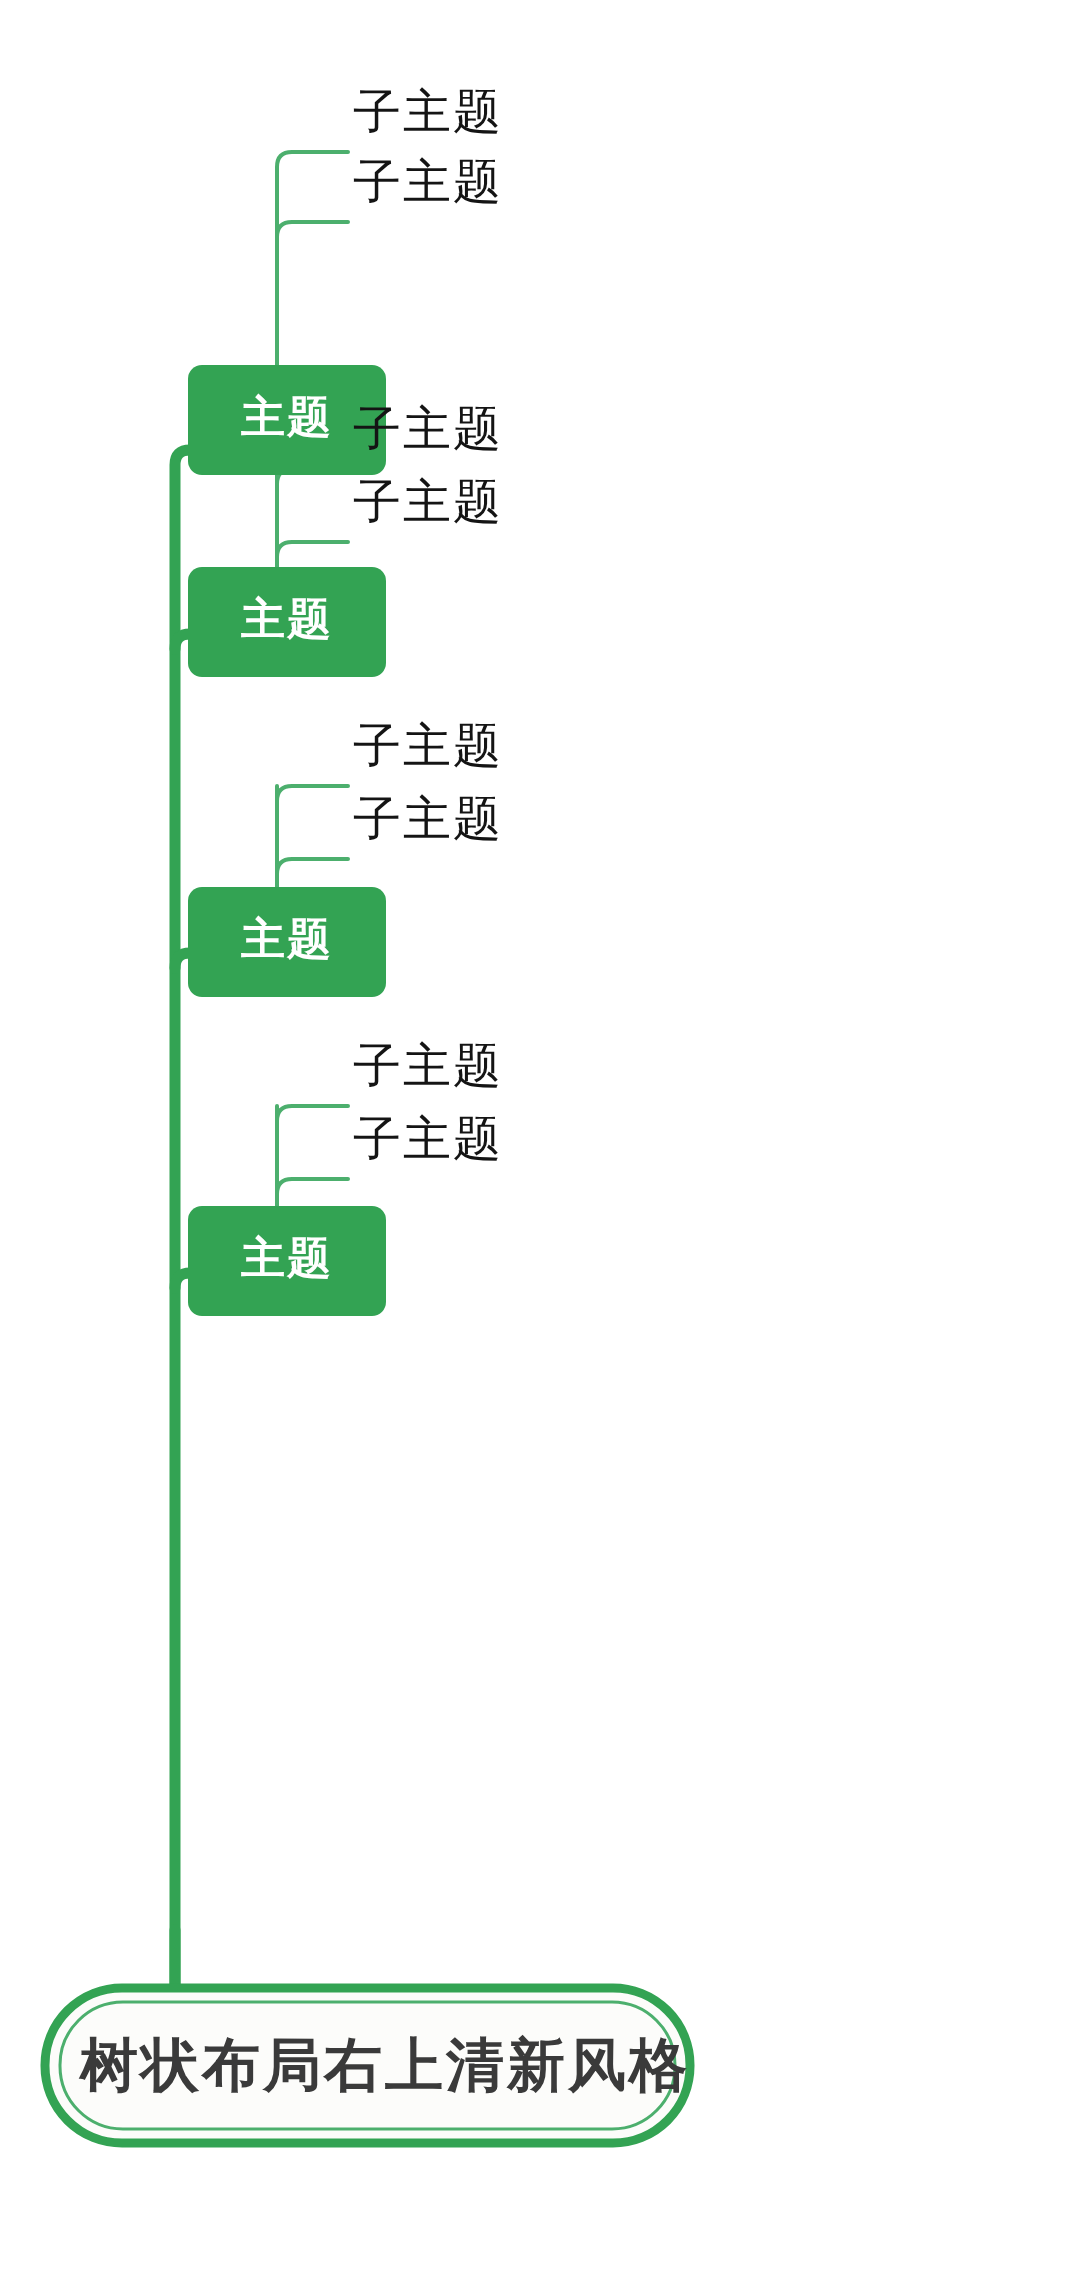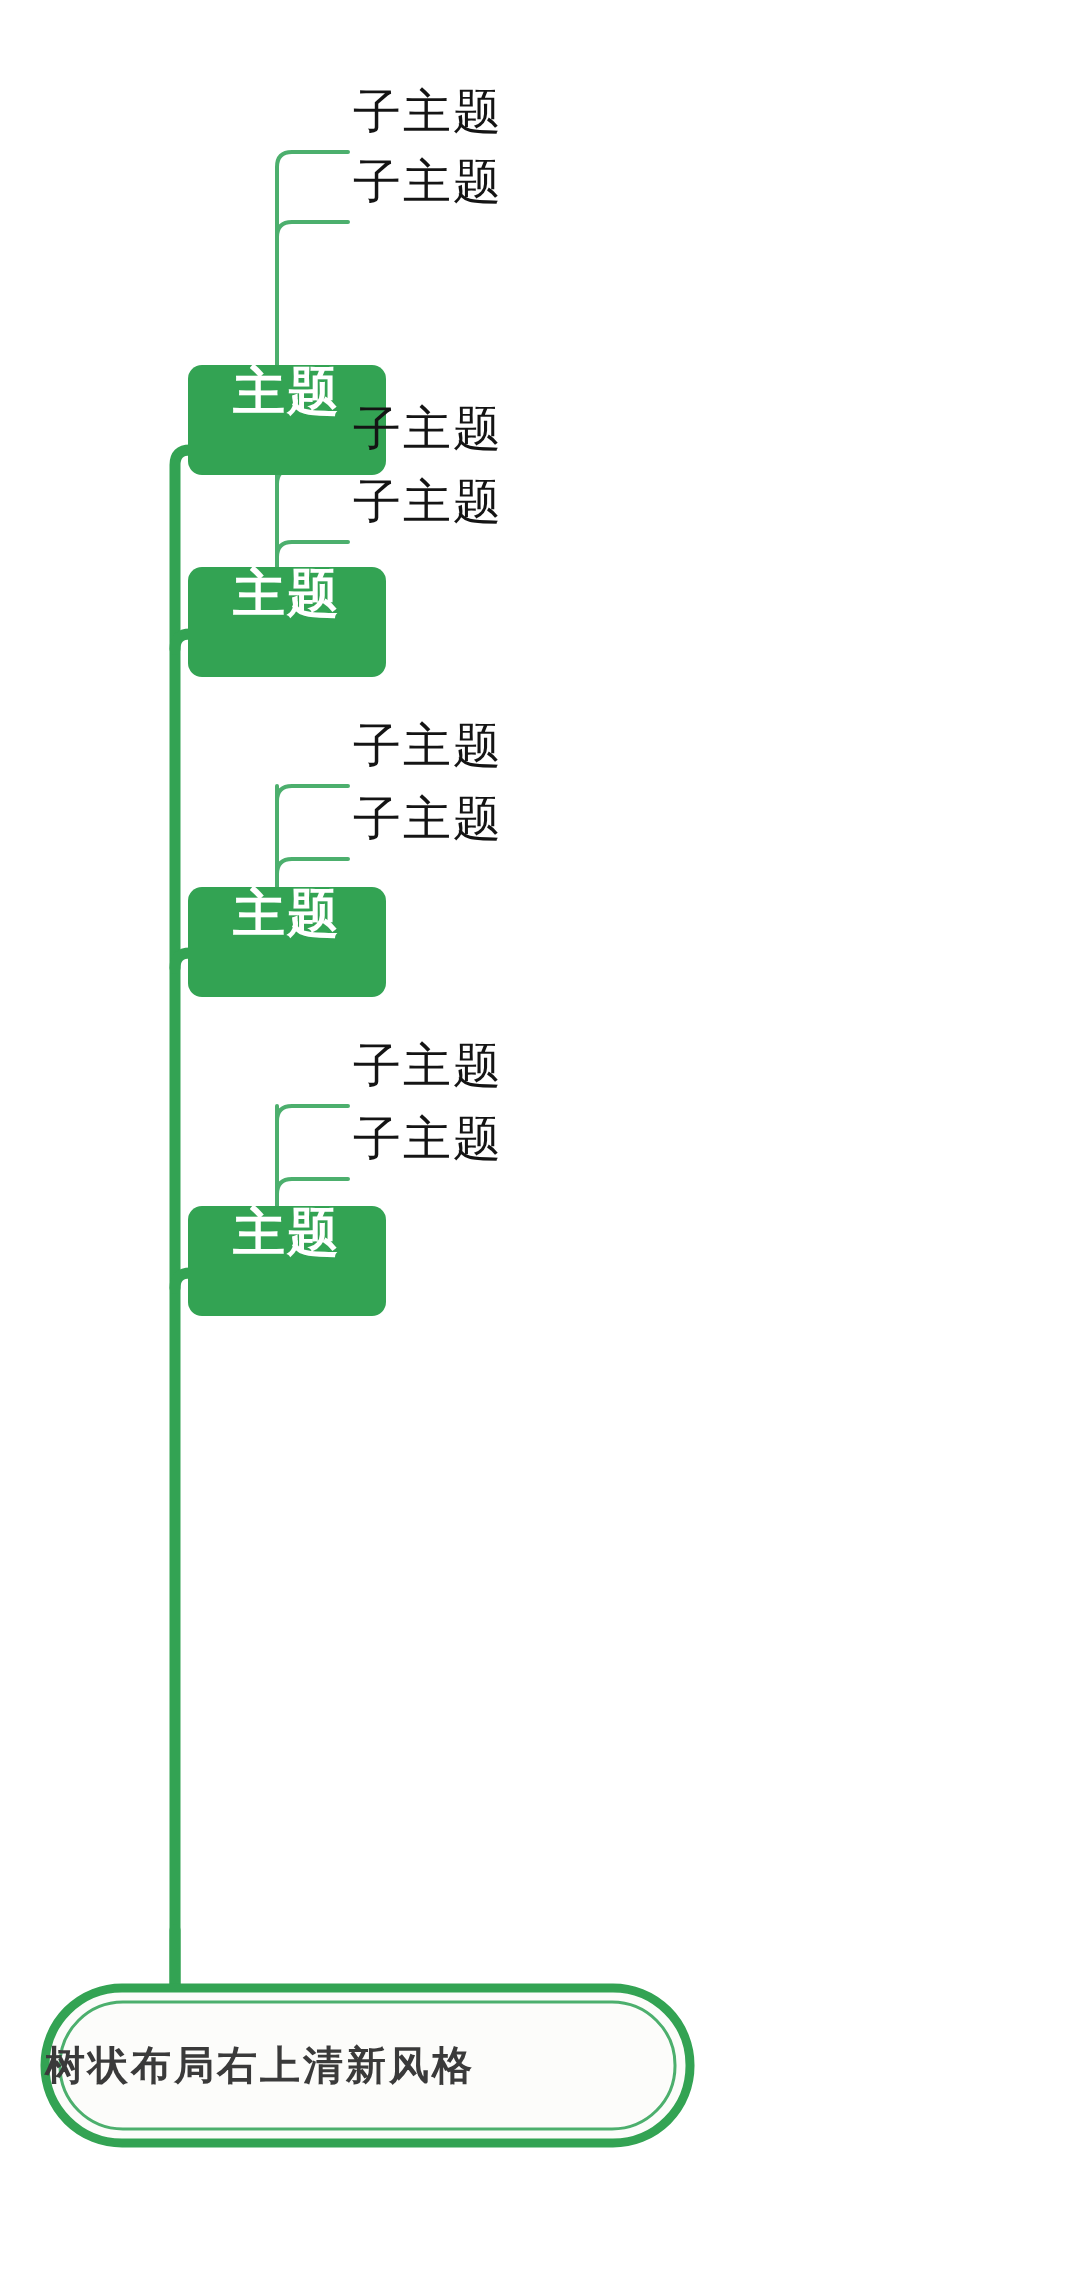--- a/index.html
+++ b/index.html
@@ -28,51 +28,51 @@
     position: absolute;
     left: 0;
     top: 0;
     width: 1075px;
     height: 2293px;
     pointer-events: none;
   }
   .topic-node {
     position: absolute;
     display: flex;
-    align-items: flex-start;
+    align-items: center;
     justify-content: center;
     box-sizing: border-box;
     border-radius: 14px;
     color: #ffffff;
-    font-size: 52px;
+    font-size: 44px;
     font-weight: 700;
     letter-spacing: 2px;
-    font-family: Liberation Sans, sans-serif;
+    font-family: Liberation Mono, monospace;
     line-height: 1;
     pointer-events: auto;
   }
   .subtopic-label {
     position: absolute;
     color: #141414;
     font-size: 48px;
     font-weight: 400;
     letter-spacing: 2px;
     line-height: 1;
     white-space: nowrap;
     font-family: "Liberation Serif", "DejaVu Serif", serif;
     pointer-events: auto;
   }
   .root-node {
     position: absolute;
     display: flex;
     align-items: center;
-    justify-content: flex-start;
+    justify-content: flex-end;
     box-sizing: border-box;
     color: #3a3a3a;
-    font-size: 40px;
+    font-size: 58px;
     font-weight: 700;
     letter-spacing: 3px;
     line-height: 1;
     white-space: nowrap;
     font-family: "Liberation Serif", "DejaVu Serif", serif;
     pointer-events: auto;
   }
 </style>
 </head>
 <body>

